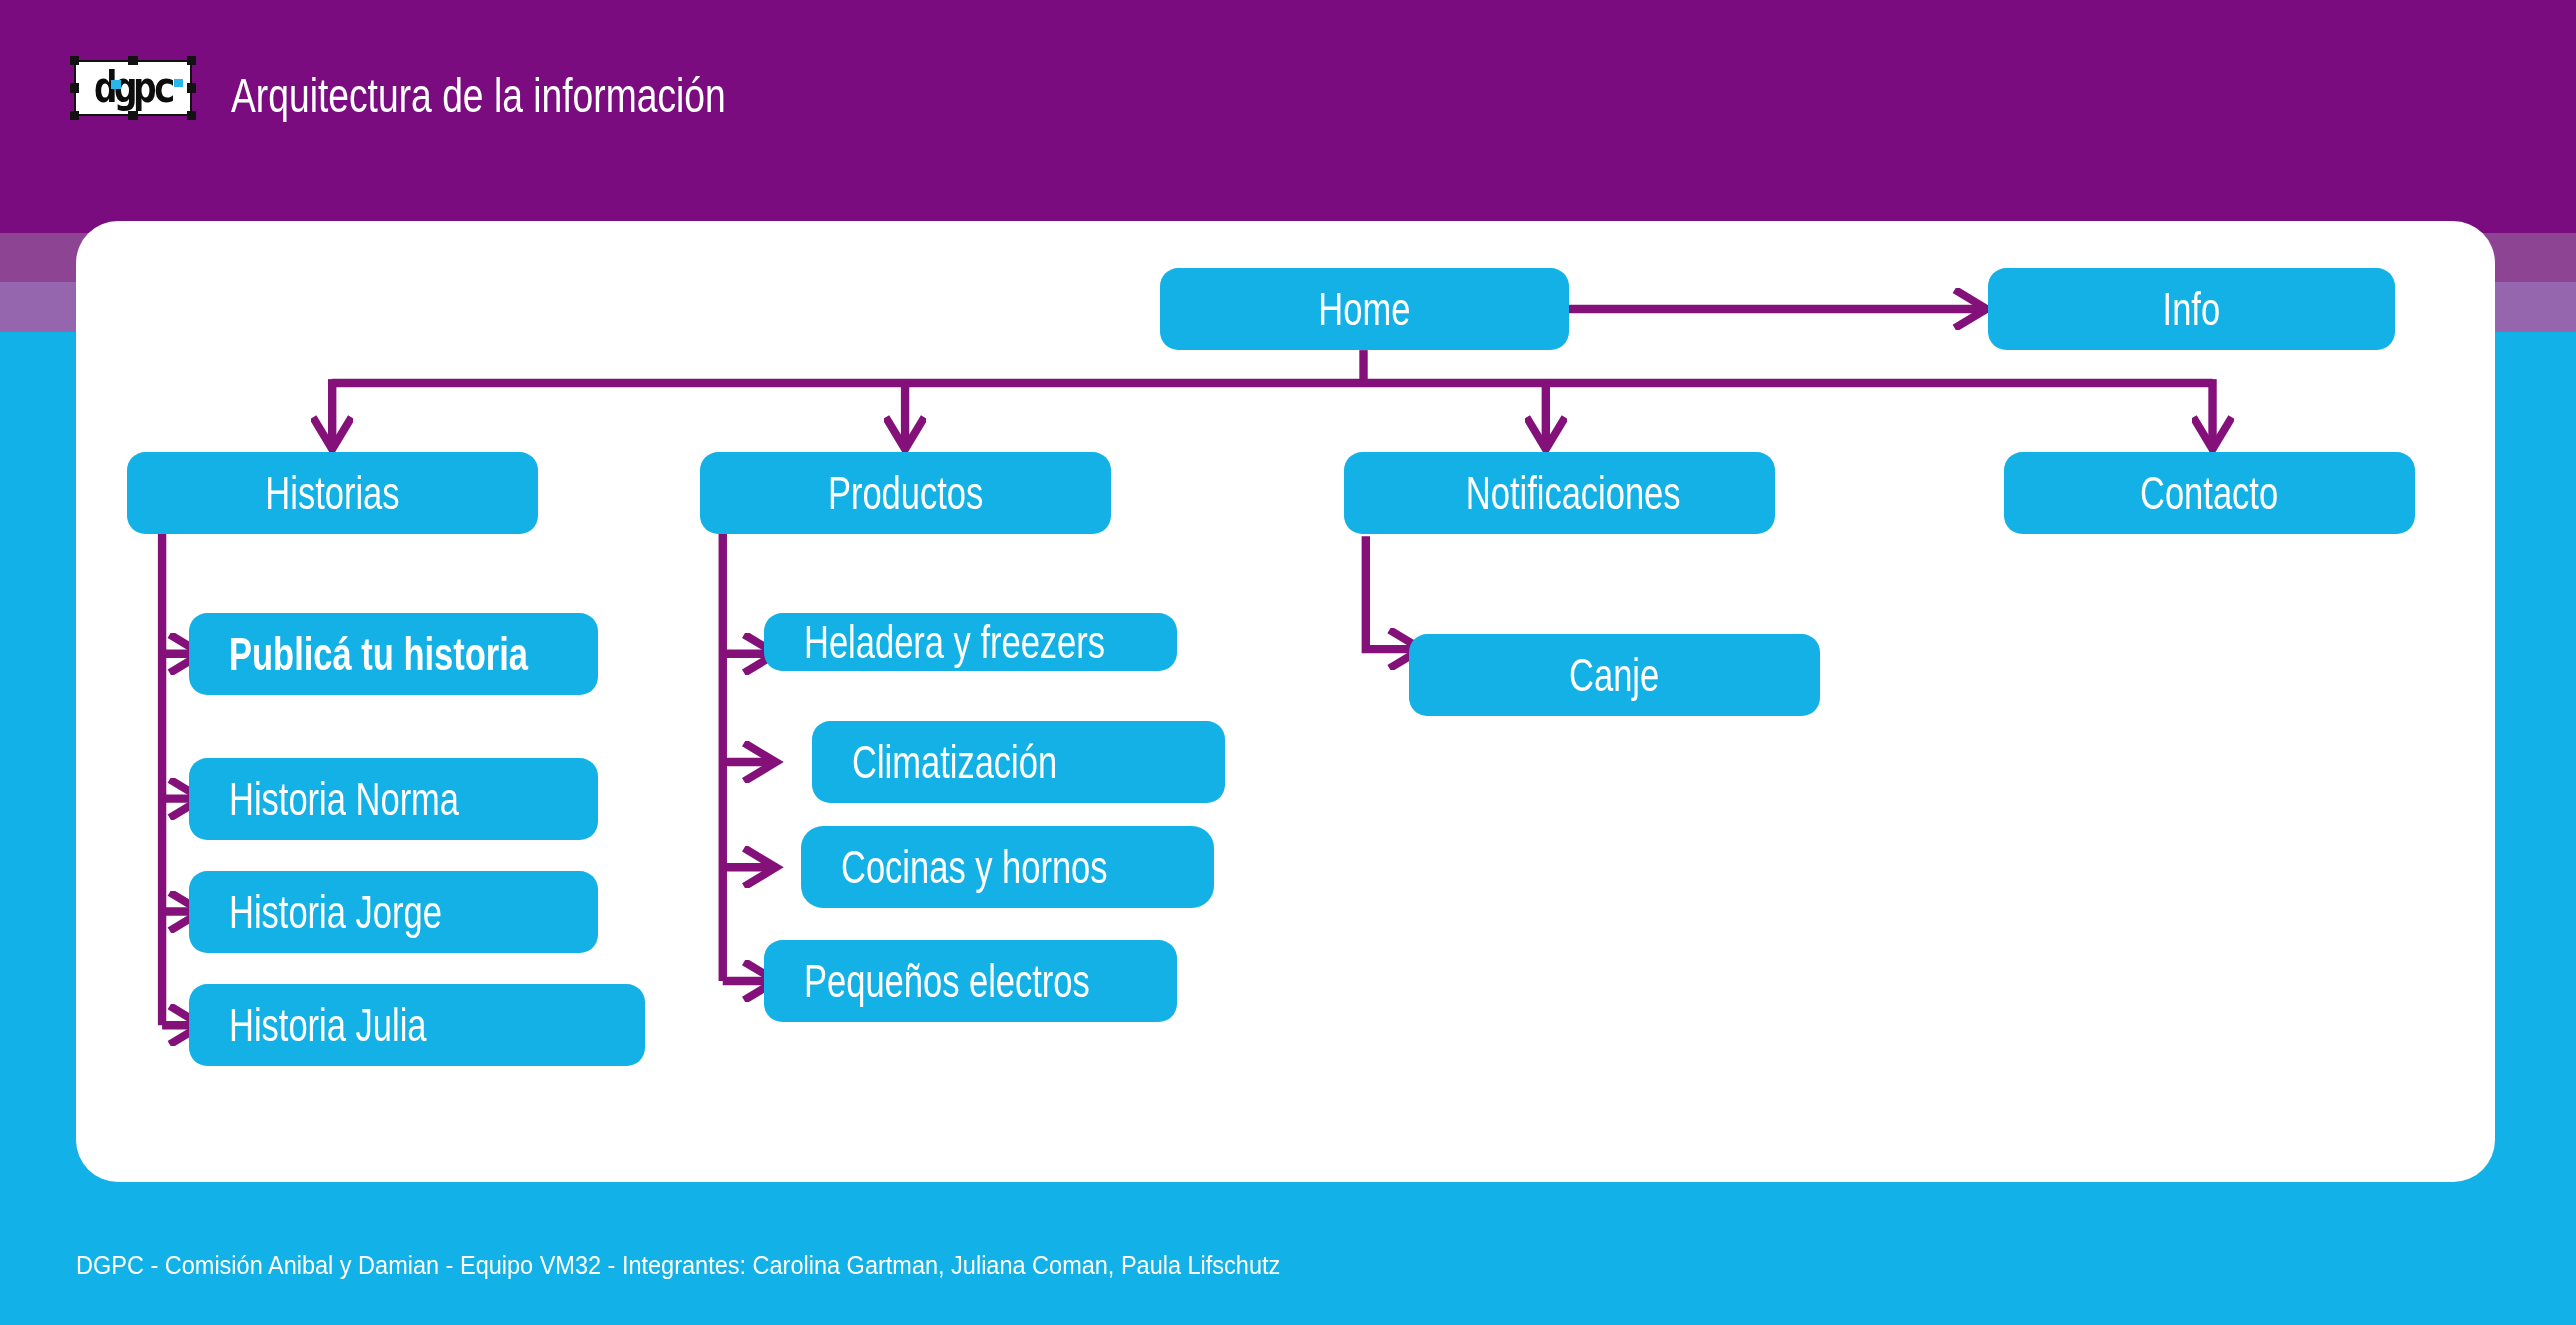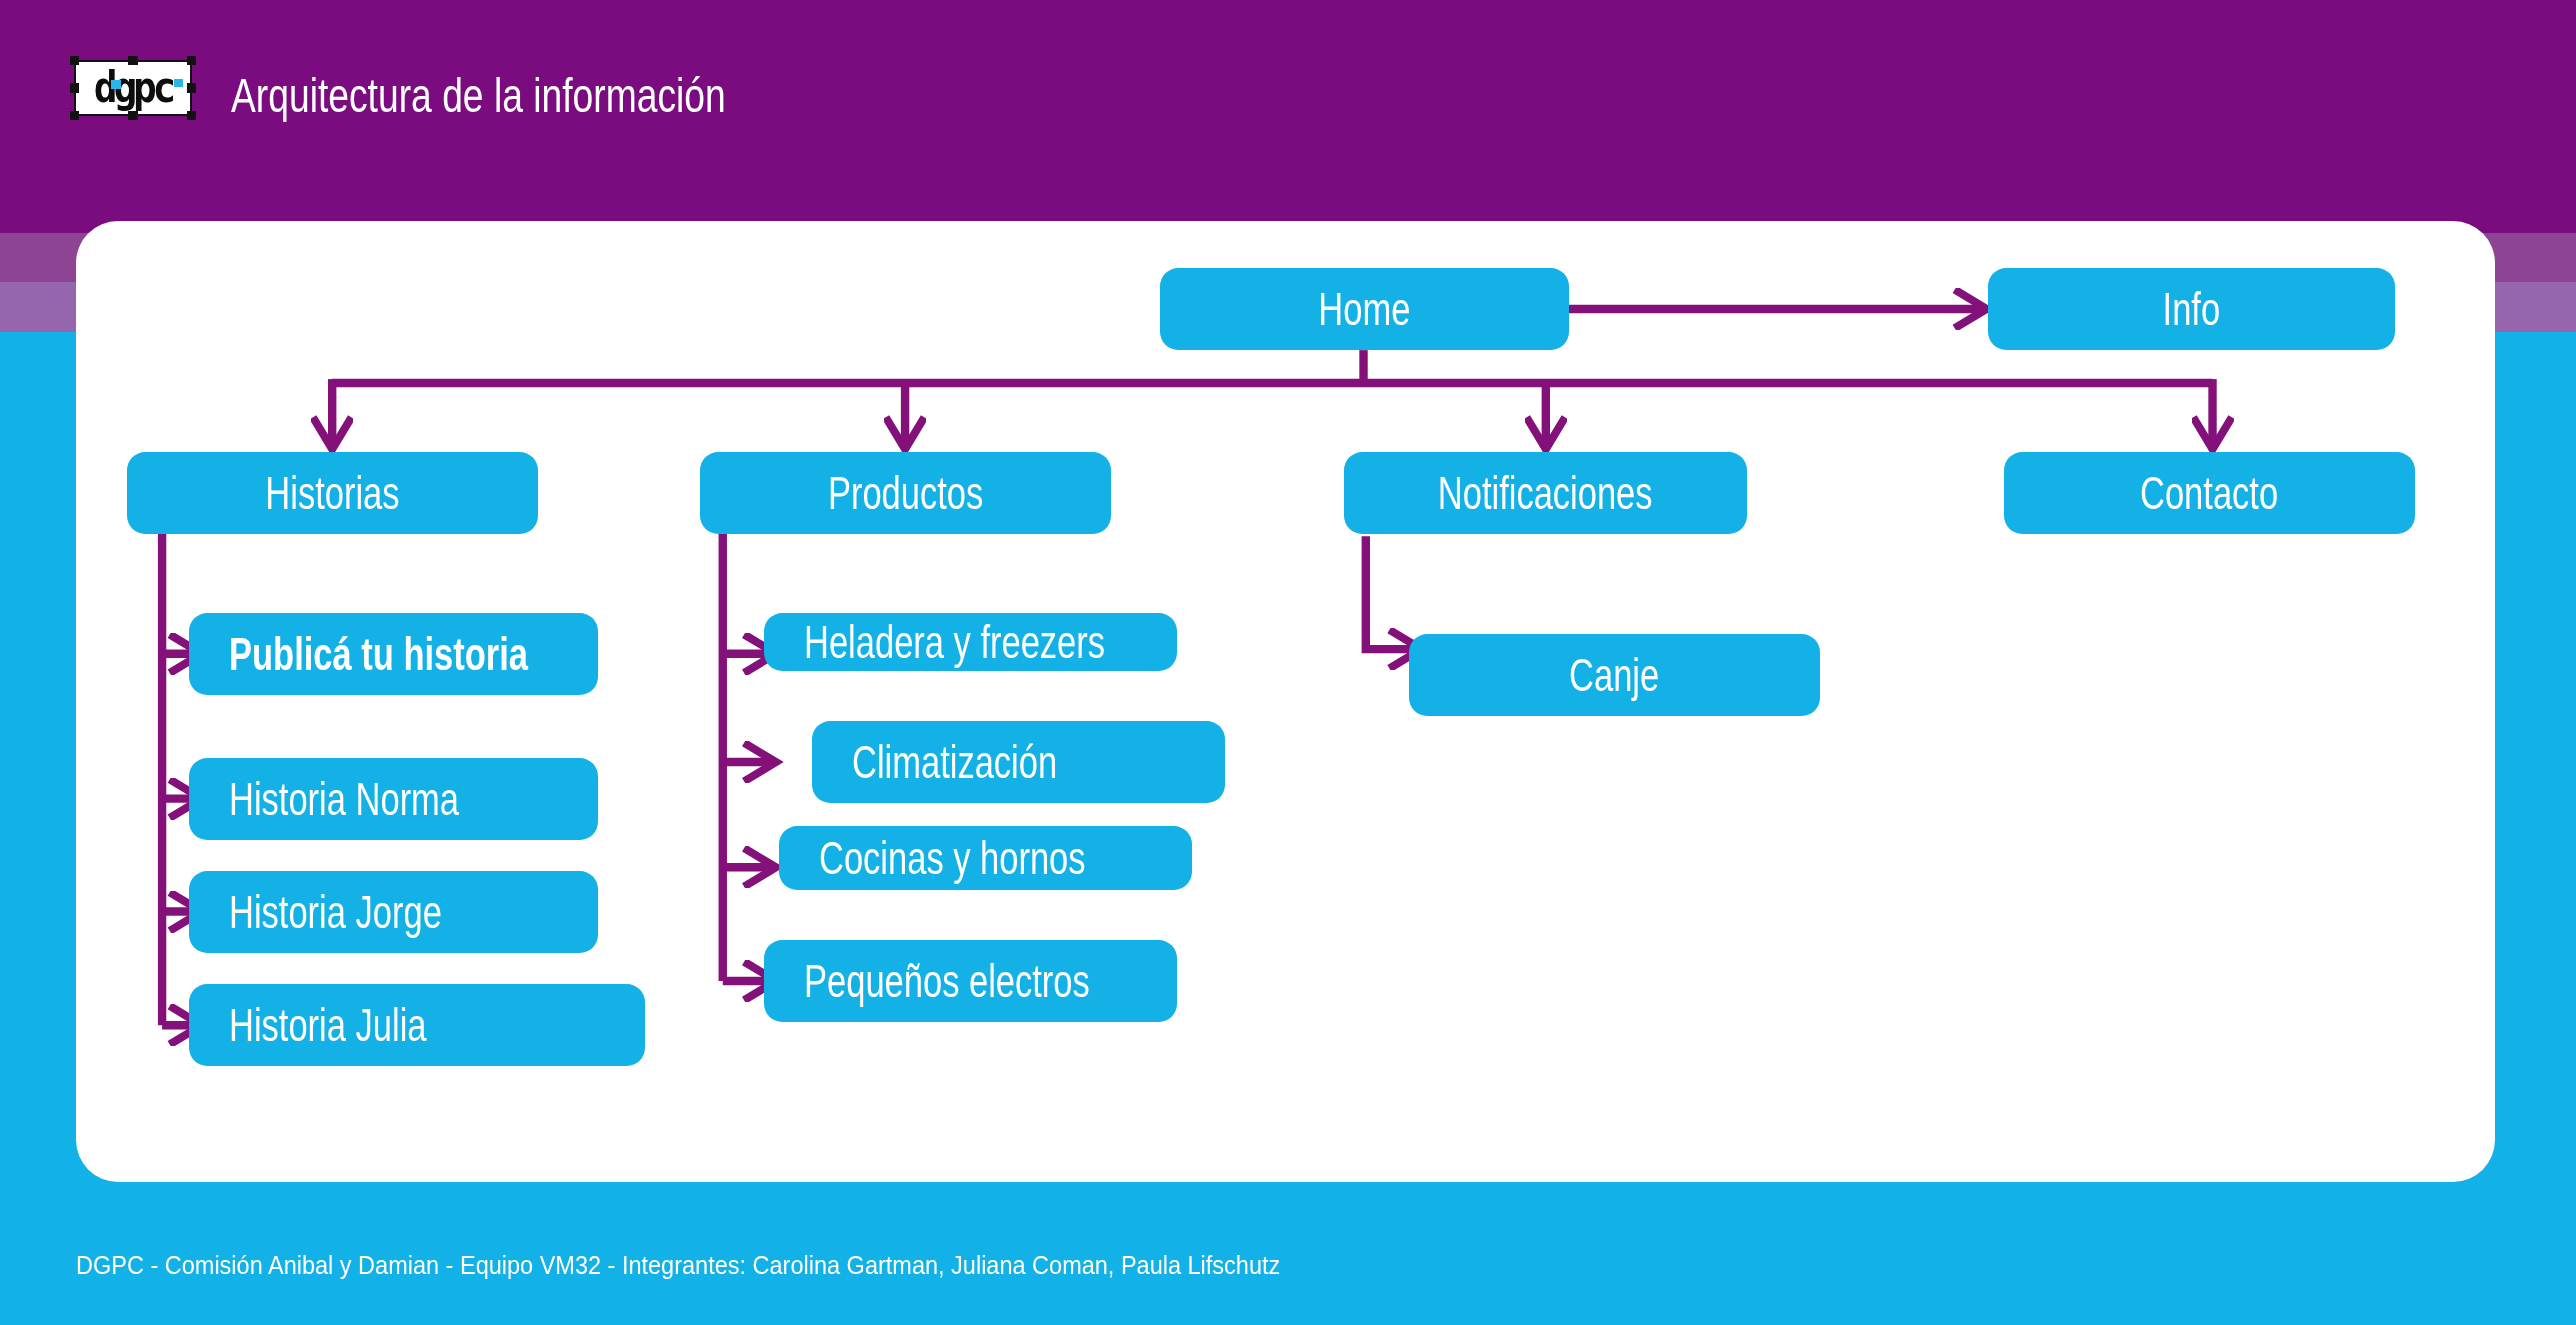--- a/index.html
+++ b/index.html
@@ -40,29 +40,29 @@
         color:#ffffff;font-size:46px;line-height:1;white-space:nowrap;}
   .node.center{justify-content:center;}
   .node.leftpad{justify-content:flex-start;padding-left:40px;box-sizing:border-box;}
   .node span{display:inline-block;transform:scaleX(.75);transform-origin:center center;}
   .node.leftpad span{transform-origin:left center;}
 
   .n-home{left:1160px;top:268px;width:409px;height:82px;}
   .n-info{left:1988px;top:268px;width:407px;height:82px;}
   .n-historias{left:127px;top:452px;width:411px;height:82px;}
   .n-productos{left:700px;top:452px;width:411px;height:82px;}
-  .n-notificaciones{left:1344px;top:452px;width:403px;height:82px;}
+  .n-notificaciones{left:1344px;top:452px;width:403px;height:82px;padding-left:28px;}
   .n-contacto{left:2004px;top:452px;width:411px;height:82px;}
   .n-publica{left:189px;top:613px;width:409px;height:82px;font-weight:bold;}
   .n-norma{left:189px;top:758px;width:409px;height:82px;}
   .n-jorge{left:189px;top:871px;width:409px;height:82px;}
   .n-julia{left:189px;top:984px;width:456px;height:82px;}
   .n-heladera{left:764px;top:613px;width:413px;height:58px;}
   .n-clima{left:764px;top:721px;width:413px;height:82px;margin-left:48px;}
-  .n-cocinas{left:779px;top:826px;width:413px;height:64px;}
+  .n-cocinas{left:801px;top:826px;width:413px;height:82px;border-radius:22px;}
   .n-pequenos{left:764px;top:940px;width:413px;height:82px;}
   .n-canje{left:1409px;top:608px;width:411px;height:82px;margin-top:26px;}
 
   
   .footer{position:absolute;left:76px;top:1250px;color:#ffffff;font-size:25px;line-height:1.2;
           transform:scaleX(.94);transform-origin:left center;white-space:nowrap;}
 </style>
 </head>
 <body>
 

